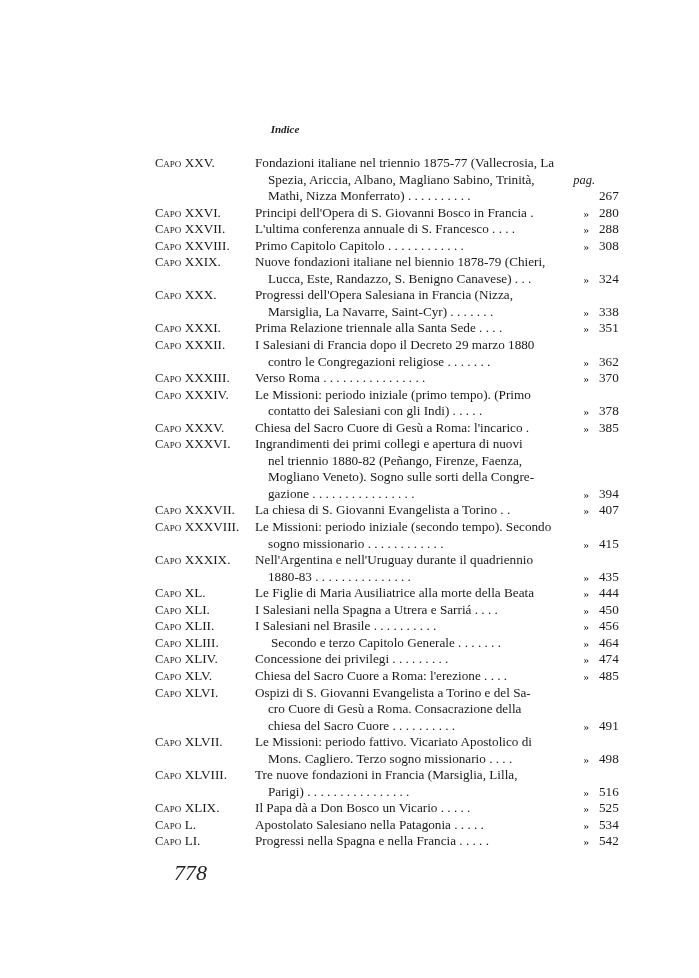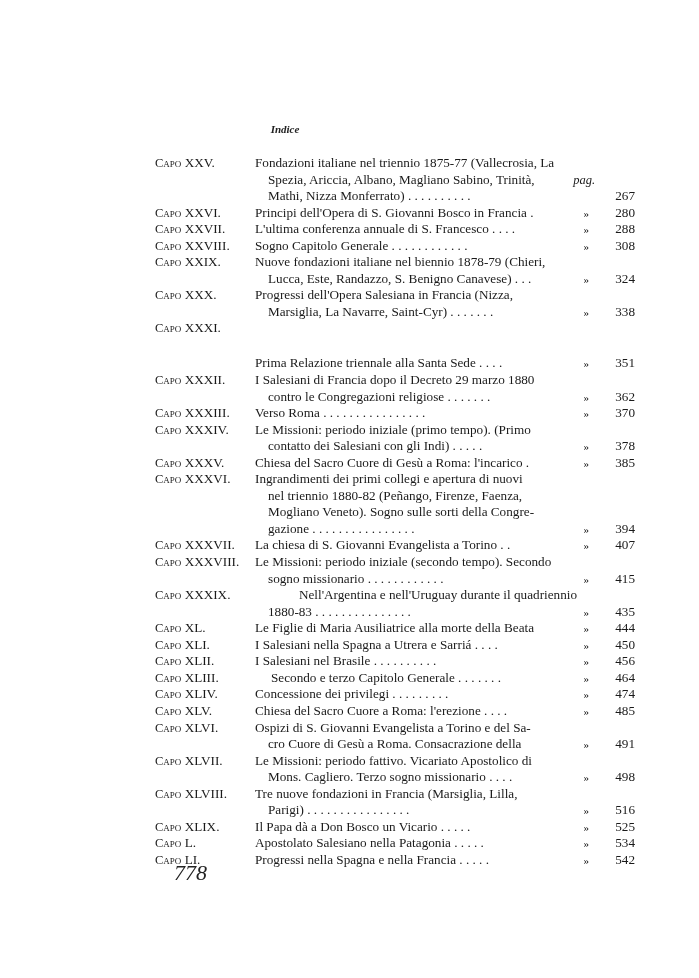--- a/index.html
+++ b/index.html
@@ -9,21 +9,21 @@
             font-family: "Liberation Serif", serif; font-style: italic; font-weight: bold;
             font-size: 11px; color: #222; }
   .toc { position: absolute; left: 155px; top: 155px; width: 480px;
          font-family: "Liberation Serif", serif; font-size: 13.2px; line-height: 16.55px; }
   .entry { position: relative; display: flex; }
   .capo { width: 100px; flex: none; white-space: nowrap; }
   .capo .sc { font-variant: small-caps; font-size: 12.5px; }
   .body { flex: 1; position: relative; padding-right: 58px; }
   .guill { position: absolute; right: 46px; bottom: 0; font-size: 11px; }
   .pag { position: absolute; right: 40px; bottom: 16px; font-style: italic; font-size: 12.5px; }
-  .num { position: absolute; right: 0; bottom: 0; width: 36px; text-align: right; }
+  .num { position: absolute; right: 0; bottom: 0; width: 36px; text-align: left; }
   .folio { position: absolute; left: 174px; top: 860px; font-family: "Liberation Serif", serif;
            font-style: italic; font-size: 22px; color: #222; }
 </style>
 </head>
 <body>
 
 <div class="header">Indice</div>
 
 <div class="toc" id="toc">
     <div class="entry">
@@ -48,21 +48,21 @@
       <div class="capo"><span class="sc">Capo</span> <span>XXVII.</span></div>
       <div class="body">
         <div style="padding-left: 0px; white-space: nowrap;">L'ultima conferenza annuale di S. Francesco . . . .</div>
         <span class="guill">»</span>
         <span class="num">288</span>
       </div>
     </div>
     <div class="entry">
       <div class="capo"><span class="sc">Capo</span> <span>XXVIII.</span></div>
       <div class="body">
-        <div style="padding-left: 0px; white-space: nowrap;">Sogno Capitolo Generale . . . . . . . . . . . .</div>
+        <div style="padding-left: 0px; white-space: nowrap;">Primo Capitolo Capitolo . . . . . . . . . . . .</div>
         <span class="guill">»</span>
         <span class="num">308</span>
       </div>
     </div>
     <div class="entry">
       <div class="capo"><span class="sc">Capo</span> <span>XXIX.</span></div>
       <div class="body">
         <div style="padding-left: 0px; white-space: nowrap;">Nuove fondazioni italiane nel biennio 1878-79 (Chieri,</div>
         <div style="padding-left: 13px; white-space: nowrap;">Lucca, Este, Randazzo, S. Benigno Canavese) . . .</div>
         <span class="guill">»</span>
@@ -74,21 +74,21 @@
       <div class="body">
         <div style="padding-left: 0px; white-space: nowrap;">Progressi dell'Opera Salesiana in Francia (Nizza,</div>
         <div style="padding-left: 13px; white-space: nowrap;">Marsiglia, La Navarre, Saint-Cyr) . . . . . . .</div>
         <span class="guill">»</span>
         <span class="num">338</span>
       </div>
     </div>
     <div class="entry">
       <div class="capo"><span class="sc">Capo</span> <span>XXXI.</span></div>
       <div class="body">
-        <div style="padding-left: 0px; white-space: nowrap; margin-top: 35px;">Prima Relazione triennale alla Santa Sede . . . .</div>
+        <div style="padding-left: 0px; white-space: nowrap;">Prima Relazione triennale alla Santa Sede . . . .</div>
         <span class="guill">»</span>
         <span class="num">351</span>
       </div>
     </div>
     <div class="entry">
       <div class="capo"><span class="sc">Capo</span> <span>XXXII.</span></div>
       <div class="body">
         <div style="padding-left: 0px; white-space: nowrap;">I Salesiani di Francia dopo il Decreto 29 marzo 1880</div>
         <div style="padding-left: 13px; white-space: nowrap;">contro le Congregazioni religiose . . . . . . .</div>
         <span class="guill">»</span>
@@ -144,21 +144,21 @@
       <div class="body">
         <div style="padding-left: 0px; white-space: nowrap;">Le Missioni: periodo iniziale (secondo tempo). Secondo</div>
         <div style="padding-left: 13px; white-space: nowrap;">sogno missionario . . . . . . . . . . . .</div>
         <span class="guill">»</span>
         <span class="num">415</span>
       </div>
     </div>
     <div class="entry">
       <div class="capo"><span class="sc">Capo</span> <span>XXXIX.</span></div>
       <div class="body">
-        <div style="padding-left: 0px; white-space: nowrap; text-align: right;">Nell'Argentina e nell'Uruguay durante il quadriennio</div>
+        <div style="padding-left: 0px; white-space: nowrap;">Nell'Argentina e nell'Uruguay durante il quadriennio</div>
         <div style="padding-left: 13px; white-space: nowrap;">1880-83 . . . . . . . . . . . . . . .</div>
         <span class="guill">»</span>
         <span class="num">435</span>
       </div>
     </div>
     <div class="entry">
       <div class="capo"><span class="sc">Capo</span> <span>XL.</span></div>
       <div class="body">
         <div style="padding-left: 0px; white-space: nowrap;">Le Figlie di Maria Ausiliatrice alla morte della Beata</div>
         <span class="guill">»</span>
@@ -203,20 +203,21 @@
         <div style="padding-left: 0px; white-space: nowrap;">Chiesa del Sacro Cuore a Roma: l'erezione . . . .</div>
         <span class="guill">»</span>
         <span class="num">485</span>
       </div>
     </div>
     <div class="entry">
       <div class="capo"><span class="sc">Capo</span> <span>XLVI.</span></div>
       <div class="body">
         <div style="padding-left: 0px; white-space: nowrap;">Ospizi di S. Giovanni Evangelista a Torino e del Sa-</div>
         <div style="padding-left: 13px; white-space: nowrap;">cro Cuore di Gesù a Roma. Consacrazione della</div>
+        <div style="padding-left: 13px; white-space: nowrap;">chiesa del Sacro Cuore . . . . . . . . . .</div>
         <span class="guill">»</span>
         <span class="num">491</span>
       </div>
     </div>
     <div class="entry">
       <div class="capo"><span class="sc">Capo</span> <span>XLVII.</span></div>
       <div class="body">
         <div style="padding-left: 0px; white-space: nowrap;">Le Missioni: periodo fattivo. Vicariato Apostolico di</div>
         <div style="padding-left: 13px; white-space: nowrap;">Mons. Cagliero. Terzo sogno missionario . . . .</div>
         <span class="guill">»</span>

